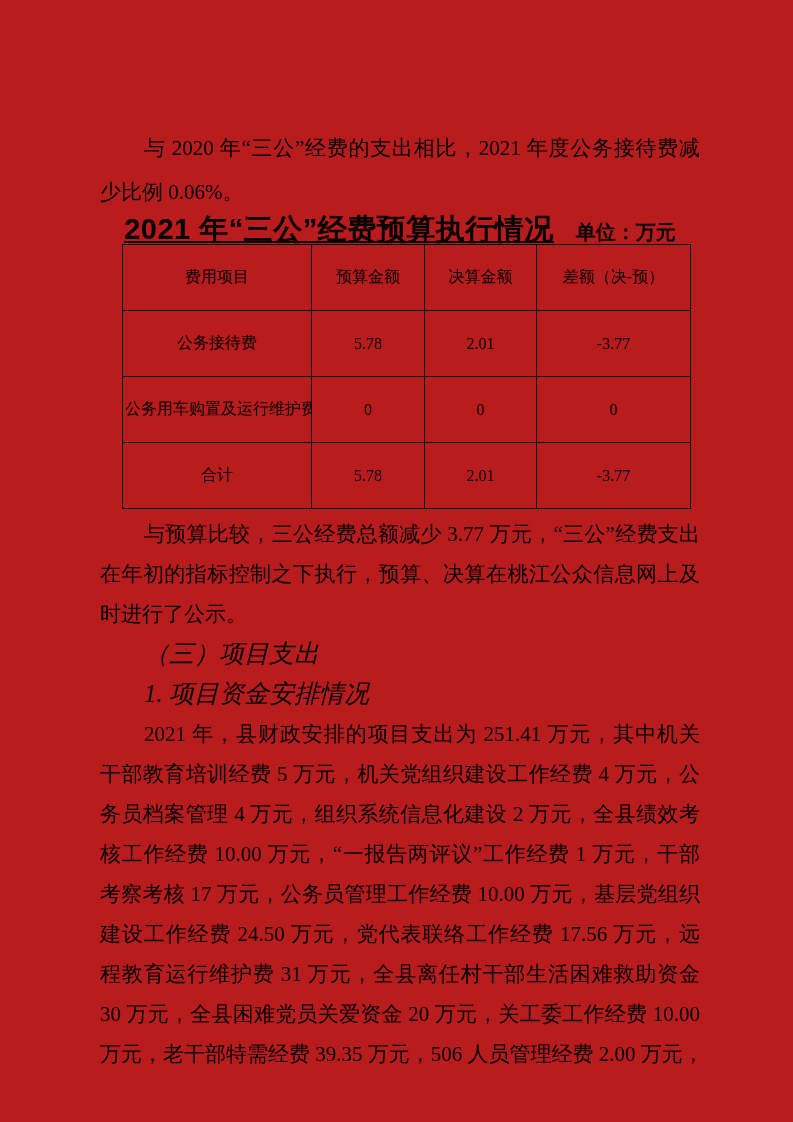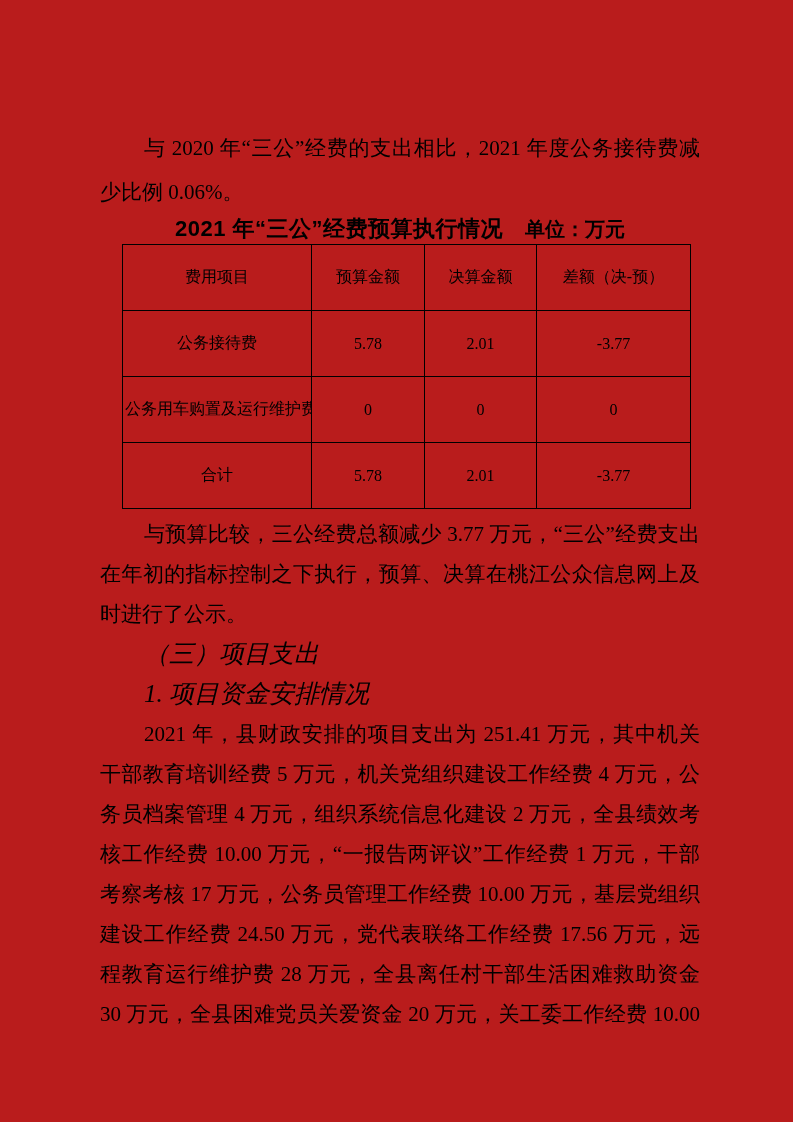--- a/index.html
+++ b/index.html
@@ -38,22 +38,23 @@
     height: 30px;
     display: flex;
     justify-content: center;
     align-items: baseline;
     gap: 22px;
     line-height: 30px;
   }
   .table-title {
     font-family: "Liberation Sans", "DejaVu Sans", sans-serif;
     font-weight: bold;
-    font-size: 22px;
+    font-size: 29px;
     letter-spacing: 0.5px;
+    text-decoration: underline;
   }
   .unit-label {
     font-family: "Liberation Sans", "DejaVu Sans", sans-serif;
     font-weight: bold;
     font-size: 20px;
   }
 
   table.budget {
     margin-left: 22px;
     width: 568px;
@@ -150,18 +151,19 @@
     <div class="doc-heading">（三）项目支出</div>
     <div class="doc-heading">1. 项目资金安排情况</div>
 
     <div>
       <span class="line lh40 indent">2021 年，县财政安排的项目支出为 251.41 万元，其中机关</span>
       <span class="line lh40">干部教育培训经费 5 万元，机关党组织建设工作经费 4 万元，公</span>
       <span class="line lh40">务员档案管理 4 万元，组织系统信息化建设 2 万元，全县绩效考</span>
       <span class="line lh40">核工作经费 10.00 万元，“一报告两评议”工作经费 1 万元，干部</span>
       <span class="line lh40">考察考核 17 万元，公务员管理工作经费 10.00 万元，基层党组织</span>
       <span class="line lh40">建设工作经费 24.50 万元，党代表联络工作经费 17.56 万元，远</span>
-      <span class="line lh40">程教育运行维护费 28 万元，全县离任村干部生活困难救助资金</span>
+      <span class="line lh40">程教育运行维护费 31 万元，全县离任村干部生活困难救助资金</span>
       <span class="line lh40">30 万元，全县困难党员关爱资金 20 万元，关工委工作经费 10.00</span>
+      <span class="line lh40">万元，老干部特需经费 39.35 万元，506 人员管理经费 2.00 万元，</span>
     </div>
 
   </div>
 </div>
 
 </body></html>

